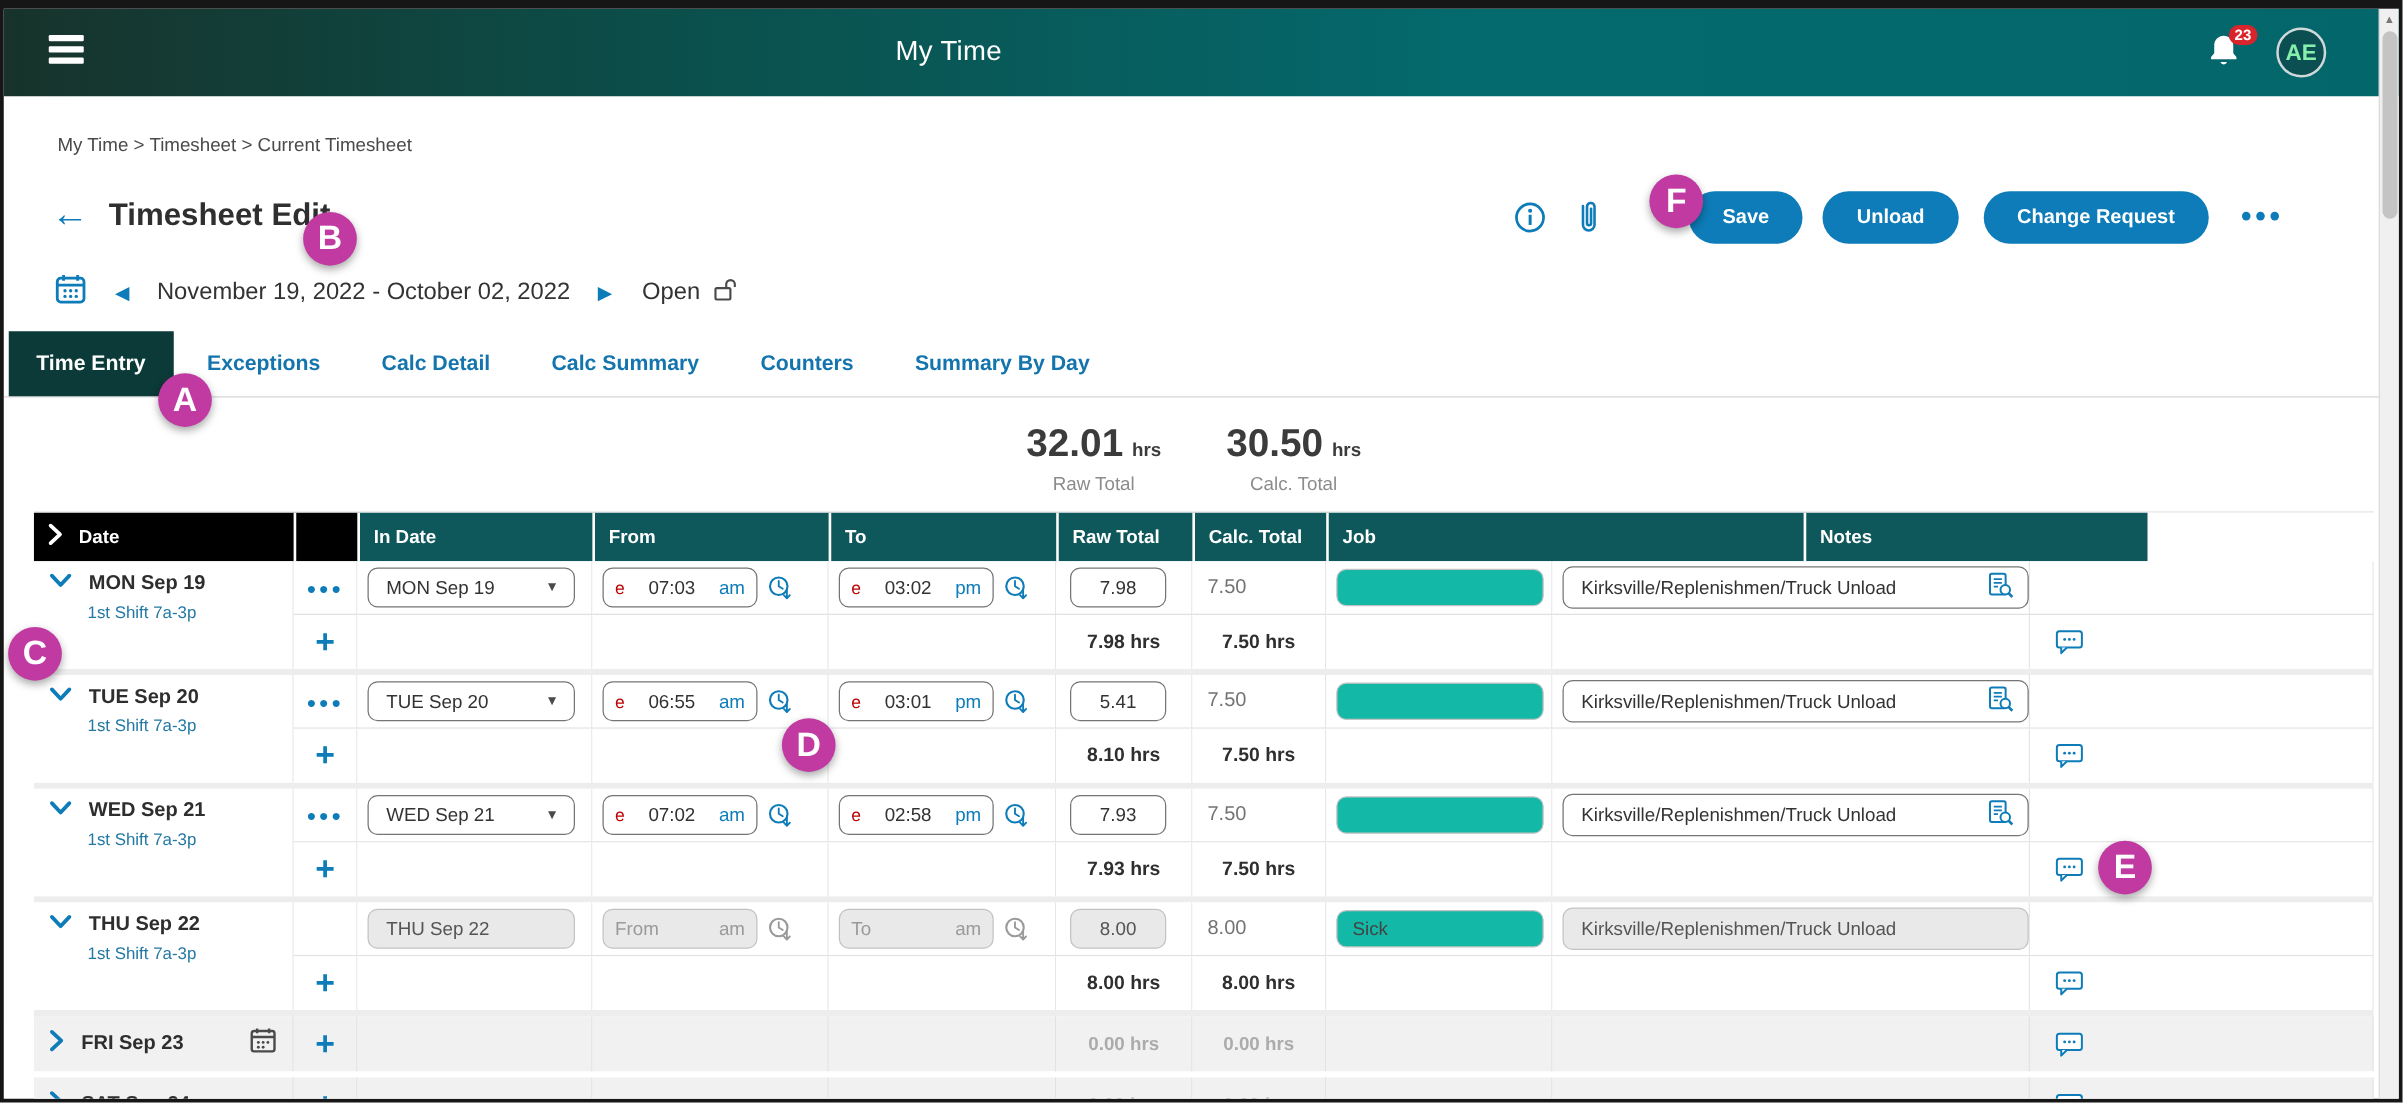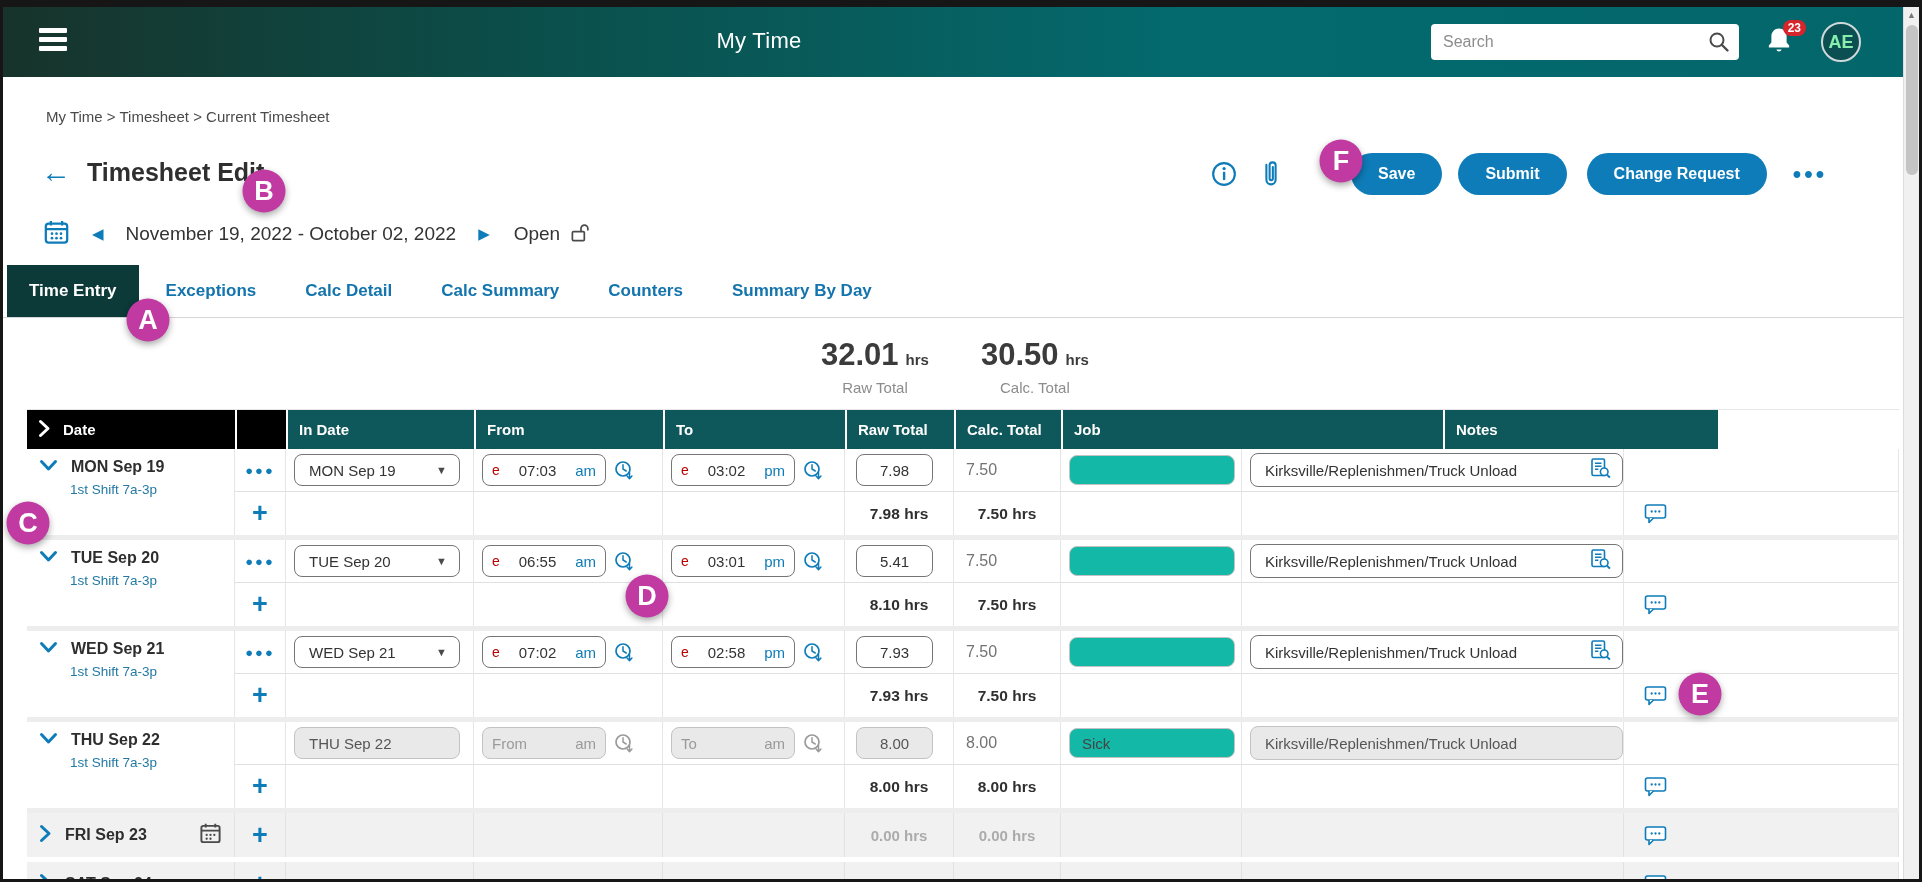--- a/index.html
+++ b/index.html
@@ -133,29 +133,20 @@
 <div class="page">
 
   <header class="topbar">
     <div class="hamburger">
         <span></span>
         <span></span>
         <span></span>
       </div>
     <div class="apptitle">My Time</div>
     <div class="topright">
-      <div class="searchbox">
-        <input type="text" placeholder="Search" style="">
-        <span class="sicon">
-          <svg width="24" height="24" viewBox="0 0 24 24">
-              <circle cx="10" cy="10" r="6.5" fill="none" stroke="#4a4a4a" stroke-width="2"></circle>
-              <path d="M15 15 l5.5 5.5" stroke="#4a4a4a" stroke-width="2.4" stroke-linecap="round"></path>
-            </svg>
-        </span>
-      </div>
       <div class="bell">
         <span>
           <svg width="28" height="30" viewBox="0 0 24 26">
               <path d="M12 2.2c-3.7 0-6.6 3-6.6 6.6v5.6L3.2 17v1.6h17.6V17l-2.2-2.6V8.8c0-3.6-2.9-6.6-6.6-6.6z" fill="#fff"></path>
               <path d="M9.7 20.4a2.4 2.4 0 0 0 4.6 0z" fill="#fff"></path>
             </svg>
         </span>
         <span class="badge">23</span>
       </div>
       <div class="avatar">AE</div>
@@ -176,21 +167,21 @@
           <rect x="11" y="10" width="2.2" height="7.5" fill="#0e7cb8"></rect>
           <circle cx="12.1" cy="7" r="1.5" fill="#0e7cb8"></circle>
         </svg>
     </span>
     <span class="tico" style="margin-right:70px">
       <svg width="20" height="30" viewBox="0 0 16 26">
           <path d="M4 5 v13 a4 4 0 0 0 8 0 V5.5 a2.6 2.6 0 0 0 -5.2 0 V17 a1.4 1.4 0 0 0 2.8 0 V7" fill="none" stroke="#0e7cb8" stroke-width="1.8" stroke-linecap="round"></path>
         </svg>
     </span>
     <button class="btn" style="margin-right:16px">Save</button>
-    <button class="btn" style="margin-right:20px">Submit</button>
+    <button class="btn" style="margin-right:20px">Unload</button>
     <button class="btn" style="margin-right:26px">Change Request</button>
     <span class="moredots">•••</span>
   </div>
 
   <div class="periodrow">
     <span style="margin-right:22px">
       <svg width="27" height="27" viewBox="0 0 24 24">
           <rect x="2.5" y="4" width="19" height="17" rx="2.5" fill="none" stroke="#0e7cb8" stroke-width="2"></rect>
           <path d="M7 1.8 v4 M17 1.8 v4 M2.5 9 h19" stroke="#0e7cb8" stroke-width="2"></path>
           <g fill="#0e7cb8">

